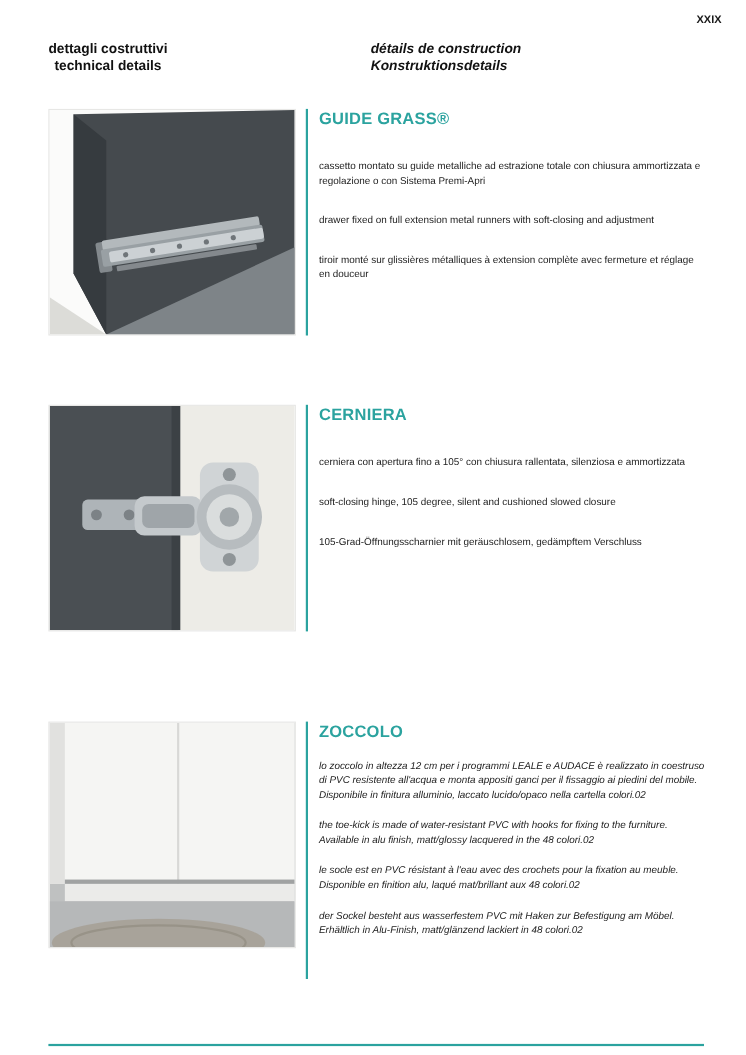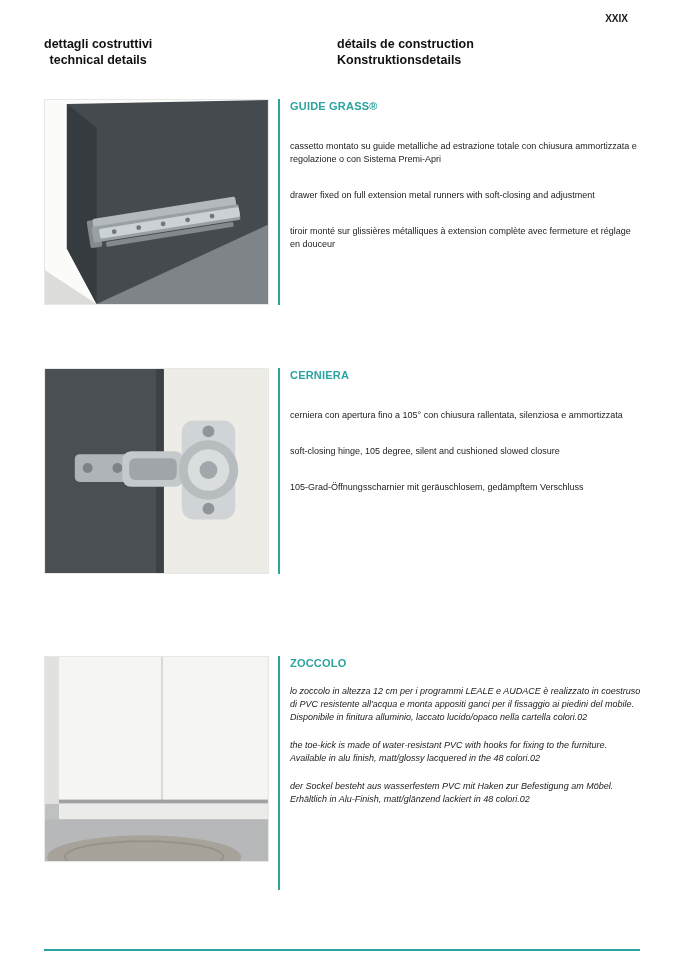--- a/index.html
+++ b/index.html
@@ -9,35 +9,35 @@
   .page {
     position: relative;
     width: 678px;
     height: 959px;
     background: #ffffff;
     overflow: hidden;
   }
   .page-number {
     position: absolute;
     top: 13px;
-    right: 50px;
+    right: 22px;
     font-size: 10px;
     font-weight: bold;
     color: #1a1a1a;
   }
   .header-left, .header-right {
     position: absolute;
     top: 37px;
     font-size: 12.5px;
     font-weight: bold;
     color: #111;
     line-height: 1.25;
   }
   .header-left { left: 44px; text-align: center; }
-  .header-right { left: 337px; }
+  .header-right { left: 337px; font-style: italic; }
 
   .detail-section { position: absolute; left: 0; width: 100%; }
   .s1 { top: 99px;  height: 210px; }
   .s2 { top: 368px; height: 210px; }
   .s3 { top: 656px; height: 238px; }
 
   .photo {
     position: absolute;
     left: 44px; top: 0;
     width: 225px; height: 206px;
@@ -55,21 +55,21 @@
   }
   .s1 .vline { height: 206px; }
   .s2 .vline { height: 206px; }
   .s3 .vline { height: 234px; }
 
   .text-col {
     position: absolute;
     left: 290px; right: 32px; top: 1px;
   }
   .sec-title {
-    font-size: 11px;
+    font-size: 15px;
     font-weight: bold;
     color: var(--accent);
     letter-spacing: 0.2px;
     margin-bottom: 28px;
   }
   .para {
     font-size: 9px;
     line-height: 1.45;
     color: #222;
     margin-bottom: 23px;
@@ -173,19 +173,20 @@
         <rect x="0" y="164" width="225" height="42" fill="#b6b8b9"></rect>
         <ellipse cx="100" cy="202" rx="98" ry="22" fill="#a8a39a"></ellipse>
         <ellipse cx="100" cy="202" rx="80" ry="16" fill="none" stroke="#989388" stroke-width="2"></ellipse>
       </svg>
     </div>
     <div class="vline"></div>
     <div class="text-col">
       <h3 class="sec-title">ZOCCOLO</h3>
       <p class="para">lo zoccolo in altezza 12 cm per i programmi LEALE e AUDACE è realizzato in coestruso di PVC resistente all'acqua e monta appositi ganci per il fissaggio ai piedini del mobile. Disponibile in finitura alluminio, laccato lucido/opaco nella cartella colori.02</p>
       <p class="para">the toe-kick is made of water-resistant PVC with hooks for fixing to the furniture. Available in alu finish, matt/glossy lacquered in the 48 colori.02</p>
+      <p class="para">le socle est en PVC résistant à l'eau avec des crochets pour la fixation au meuble. Disponible en finition alu, laqué mat/brillant aux 48 colori.02</p>
       <p class="para">der Sockel besteht aus wasserfestem PVC mit Haken zur Befestigung am Möbel. Erhältlich in Alu-Finish, matt/glänzend lackiert in 48 colori.02</p>
     </div>
   </section>
 
   <div class="bottom-rule"></div>
 
 </div>
 
 </body></html>

